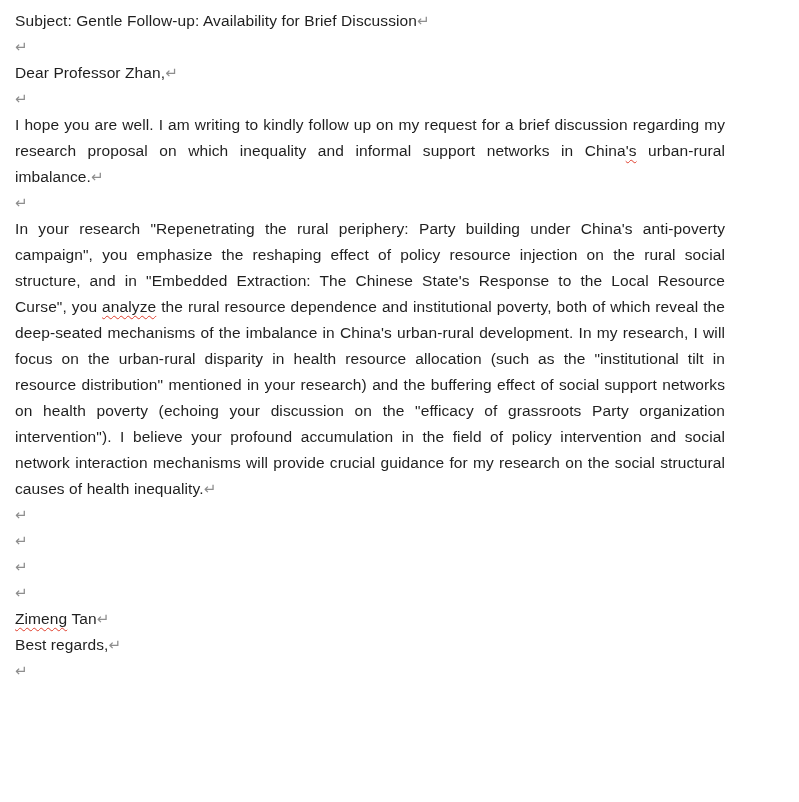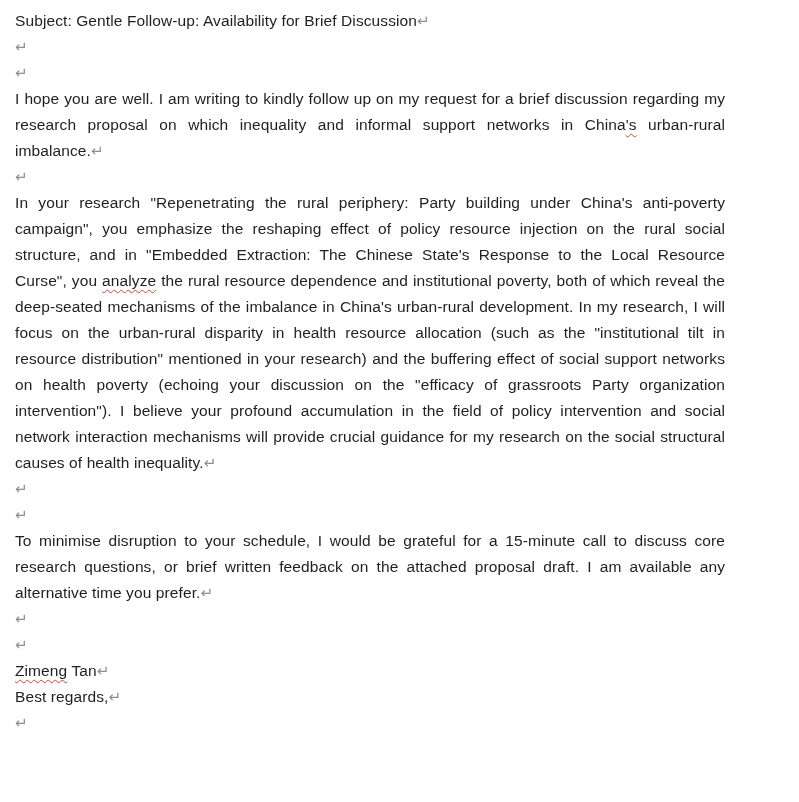--- a/index.html
+++ b/index.html
@@ -46,34 +46,34 @@
 </style>
 </head>
 <body>
 
 <div class="page">
 
   <p class="line"><span>Subject: Gentle Follow-up: Availability for Brief Discussion</span><span class="mark">↵</span></p>
 
   <p class="line"><span class="mark">↵</span></p>
 
+  <p class="line"><span>Dear Professor Zhan,</span><span class="mark">↵</span></p>
 
   <p class="line"><span class="mark">↵</span></p>
 
   <p class="line justify"><span>I hope you are well. I am writing to kindly follow up on my request for a brief discussion regarding my research proposal on which inequality and informal support networks in China</span><span class="misspell">'s</span><span> urban-rural imbalance.</span><span class="mark">↵</span></p>
 
   <p class="line"><span class="mark">↵</span></p>
 
   <p class="line justify"><span>In your research "Repenetrating the rural periphery: Party building under China's anti-poverty campaign", you emphasize the reshaping effect of policy resource injection on the rural social structure, and in "Embedded Extraction: The Chinese State's Response to the Local Resource Curse", you </span><span class="misspell">analyze</span><span> the rural resource dependence and institutional poverty, both of which reveal the deep-seated mechanisms of the imbalance in China's urban-rural development. In my research, I will focus on the urban-rural disparity in health resource allocation (such as the "institutional tilt in resource distribution" mentioned in your research) and the buffering effect of social support networks on health poverty (echoing your discussion on the "efficacy of grassroots Party organization intervention"). I believe your profound accumulation in the field of policy intervention and social network interaction mechanisms will provide crucial guidance for my research on the social structural causes of health inequality.</span><span class="mark">↵</span></p>
 
   <p class="line"><span class="mark">↵</span></p>
 
   <p class="line"><span class="mark">↵</span></p>
 
-  <p class="line justify"><span>To minimise disruption to your schedule, I would be grateful for a 15-minute call to discuss core research questions, or brief written feedback on the attached proposal draft. I am available any alternative time you prefer.</span><span class="mark">↵</span></p>
 
   <p class="line"><span class="mark">↵</span></p>
 
 
   <p class="line"><span class="mark">↵</span></p>
 
   <p class="line"><span class="misspell">Zimeng</span><span> Tan</span><span class="mark">↵</span></p>
 
   <p class="line"><span>Best regards,</span><span class="mark">↵</span></p>
 

